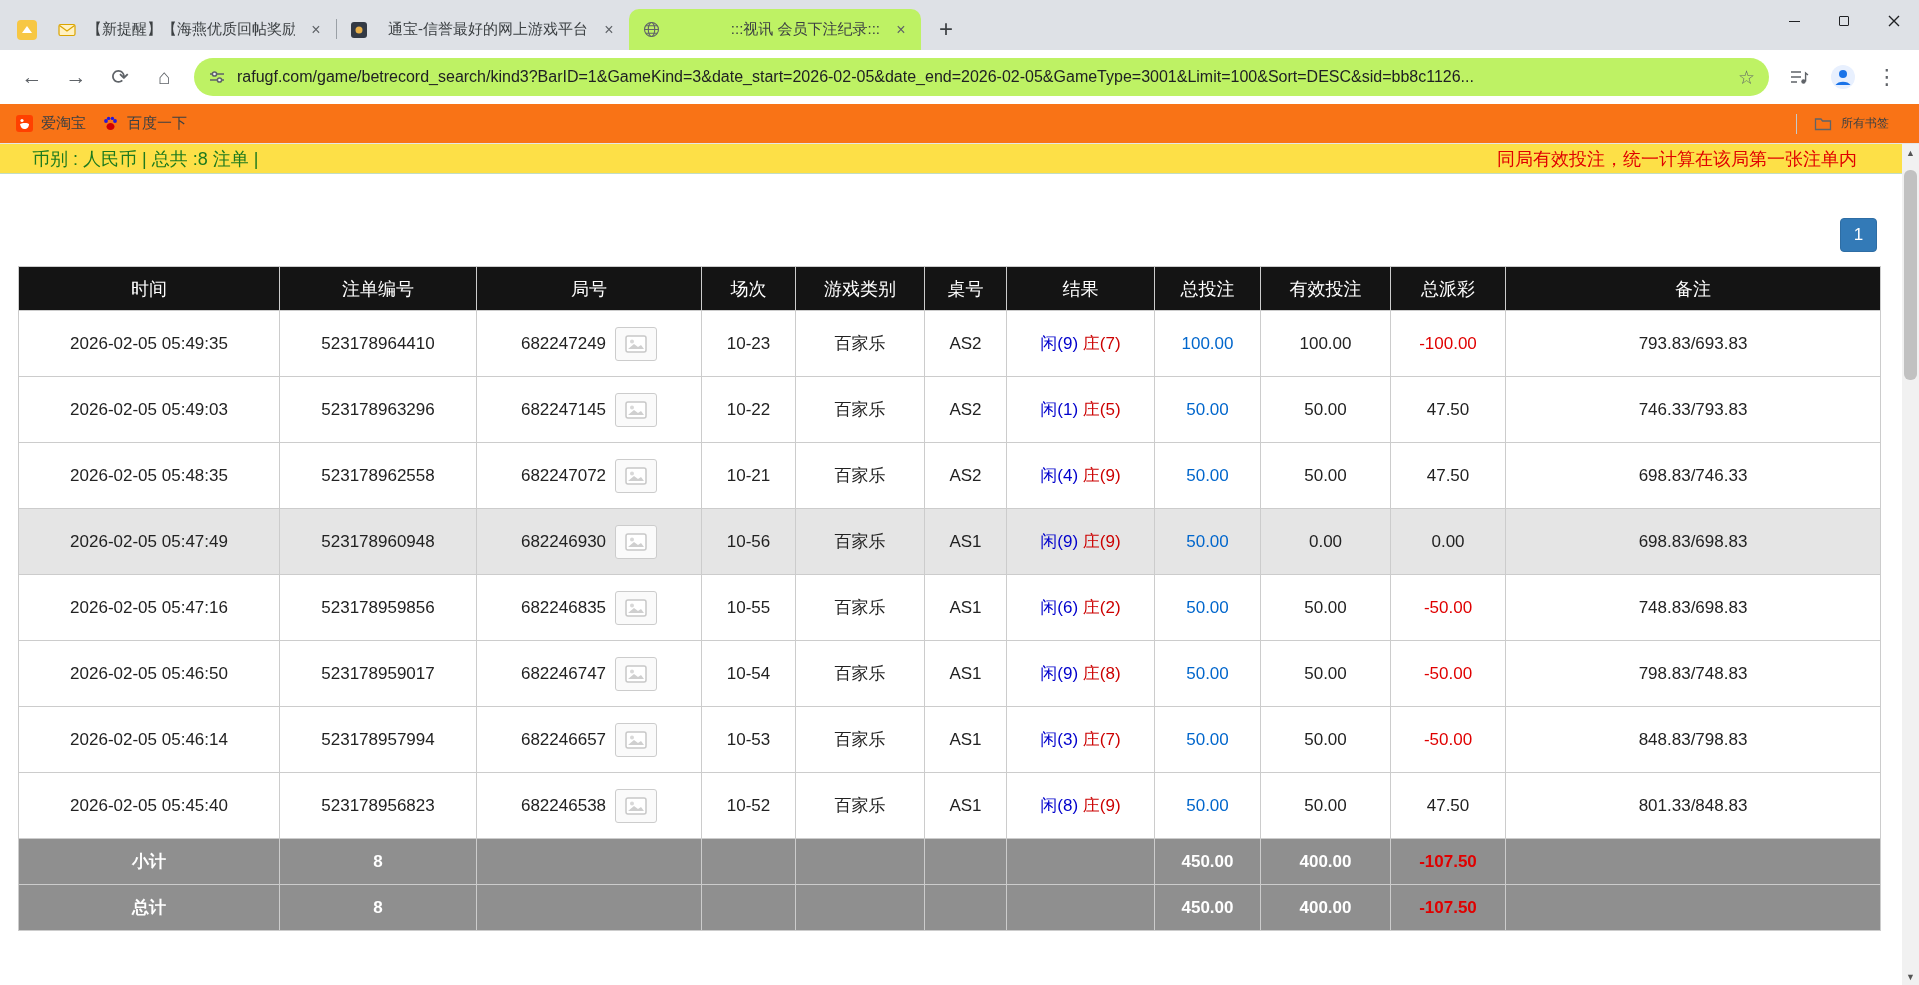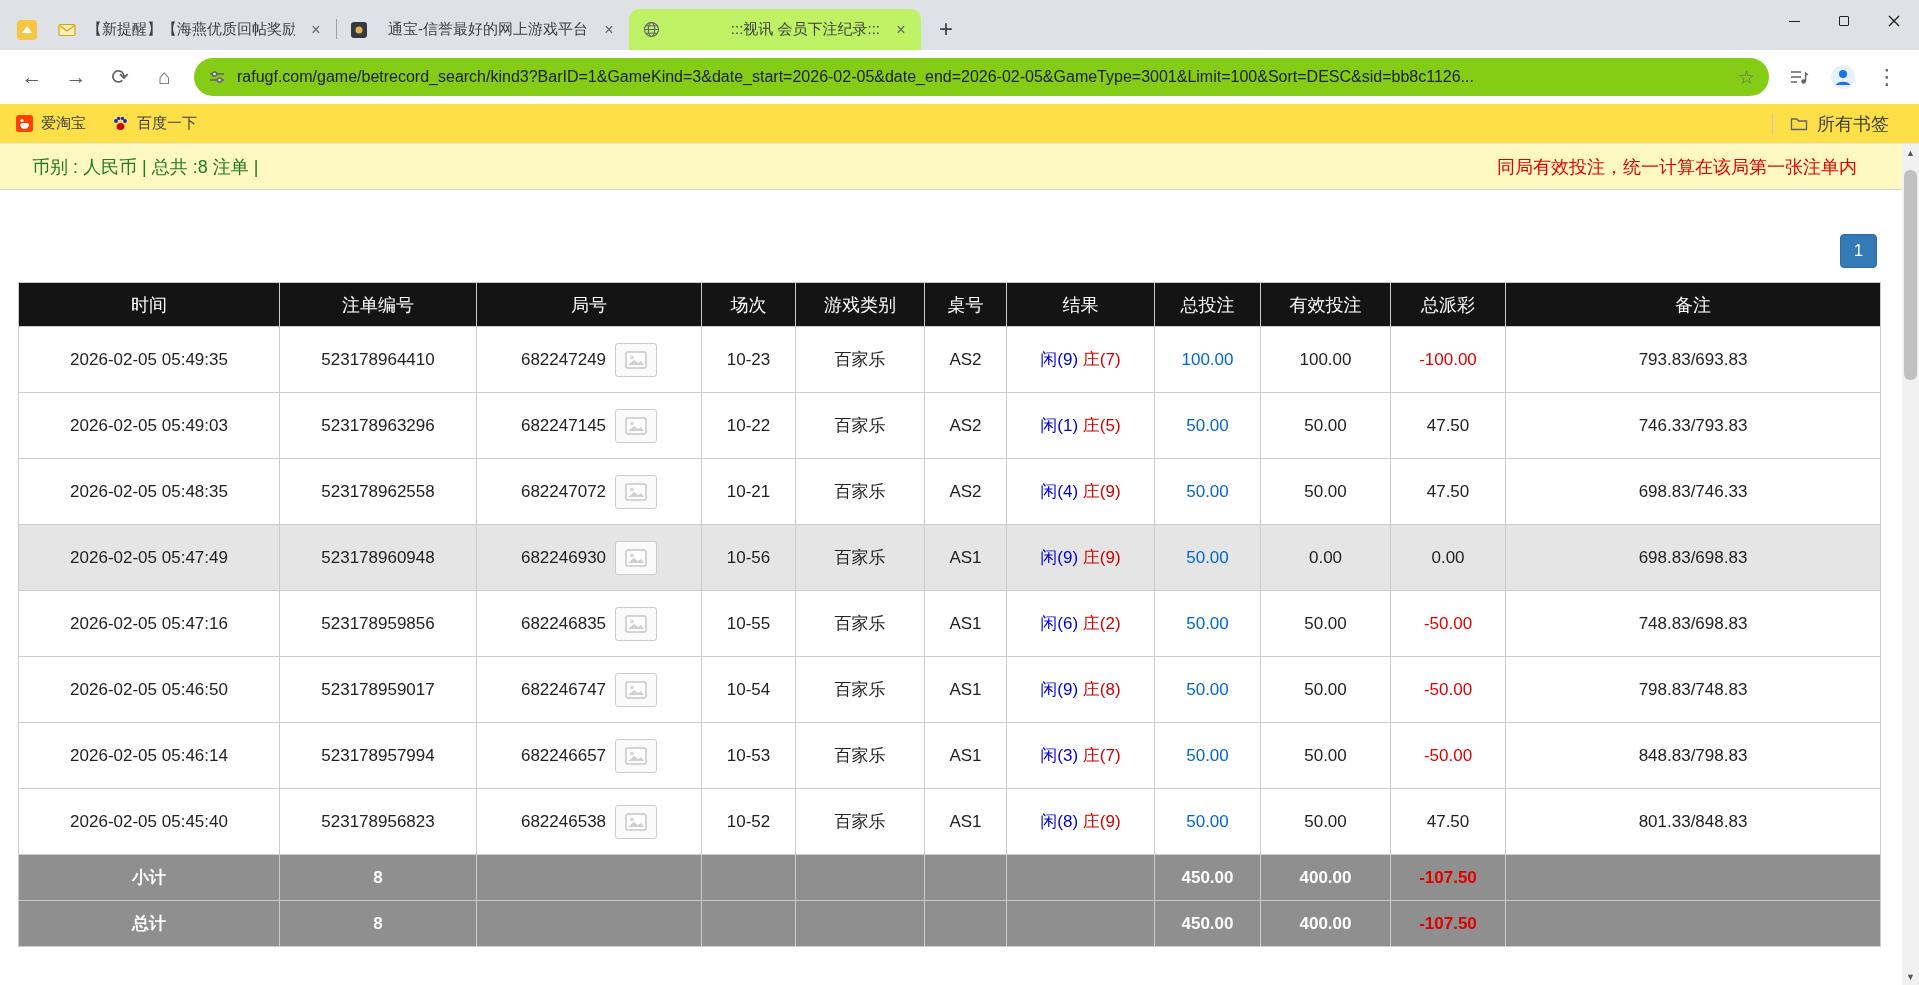--- a/index.html
+++ b/index.html
@@ -17,33 +17,33 @@
   .tab-sep { width:1px; height:20px; background:#9aa0a6; margin-bottom:11px; }
   .newtab { width:34px; height:34px; margin:0 0 4px 8px; display:flex; align-items:center; justify-content:center; font-size:24px; color:#3c4043; border-radius:50%; cursor:pointer; }
   .win-controls { position:absolute; right:0; top:0; height:42px; display:flex; }
   .wc { width:50px; height:42px; display:flex; align-items:center; justify-content:center; cursor:pointer; }
   .wc-min { display:inline-block; width:11px; border-top:1.6px solid #202124; }
   .wc-max { display:inline-block; width:10px; height:10px; border:1.6px solid #202124; border-radius:1px; }
 
   
   .toolbar { height:54px; background:#fff; display:flex; align-items:center; padding:0 12px; gap:4px; }
   .nav-btn { min-width:40px; height:40px; border-radius:50%; display:flex; align-items:center; justify-content:center; font-size:21px; color:#5f6368; cursor:pointer; }
-  .addr { flex:1; height:38px; margin:0 6px; background:#84cc16; border-radius:19px; display:flex; align-items:center; padding:0 14px; gap:11px; cursor:text; }
+  .addr { flex:1; height:38px; margin:0 6px; background:#bef264; border-radius:19px; display:flex; align-items:center; padding:0 14px; gap:11px; cursor:text; }
   .addr .url { flex:1; font-size:16px; color:#202124; white-space:nowrap; overflow:hidden; }
   .addr .star { font-size:19px; color:#5f6368; cursor:pointer; }
 
   
-  .bookmarks { height:40px; background:#fde047; display:flex; align-items:center; padding:0 16px; gap:26px; border-bottom:1px solid #e4e6e8; }
+  .bookmarks { height:40px; background:#f97316; display:flex; align-items:center; padding:0 16px; gap:16px; border-bottom:1px solid #e4e6e8; }
   .bm { display:flex; align-items:center; gap:8px; font-size:15px; color:#3c4043; cursor:pointer; }
-  .bm-right { margin-left:auto; display:flex; align-items:center; gap:9px; font-size:18px; color:#3c4043; cursor:pointer; padding-right:14px; }
+  .bm-right { margin-left:auto; display:flex; align-items:center; gap:9px; font-size:12px; color:#3c4043; cursor:pointer; padding-right:14px; }
   .vdiv { width:1px; height:20px; background:#c6c8ca; margin-right:8px; }
 
   
   .content { position:relative; height:841px; background:#fff; }
-  .infobar { height:46px; background:#fef9c3; border-bottom:1px solid #c2ddc2; display:flex; align-items:center; justify-content:space-between; padding:0 62px 0 32px; }
+  .infobar { height:30px; background:#fde047; border-bottom:1px solid #c2ddc2; display:flex; align-items:center; justify-content:space-between; padding:0 62px 0 32px; }
   .info-left { color:#1e7a1e; font-size:18px; }
   .info-right { color:#e00000; font-size:18px; }
   .pag-row { margin-top:44px; display:flex; justify-content:flex-end; padding-right:42px; height:34px; }
   .pag-btn { min-width:37px; height:34px; background:#337ab7; color:#fff; border:1px solid #2e6da4; border-radius:4px; font-size:17px; cursor:pointer; font-family:inherit; }
 
   table { table-layout:fixed; border-collapse:collapse; margin:14px 0 0 18px; width:1862px; }
   th { background:#141414; color:#fff; font-weight:normal; font-size:18px; height:44px; border:1px solid #ccc; text-align:center; }
   td { border:1px solid #ccc; height:66px; text-align:center; font-size:17px; color:#222; vertical-align:middle; }
   tr.hl td { background:#e5e5e5; }
   .round-wrap { display:flex; align-items:center; justify-content:center; gap:9px; }

